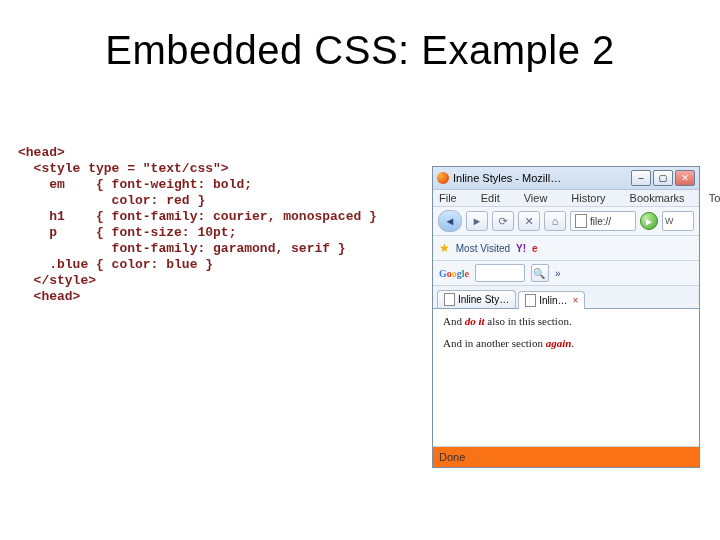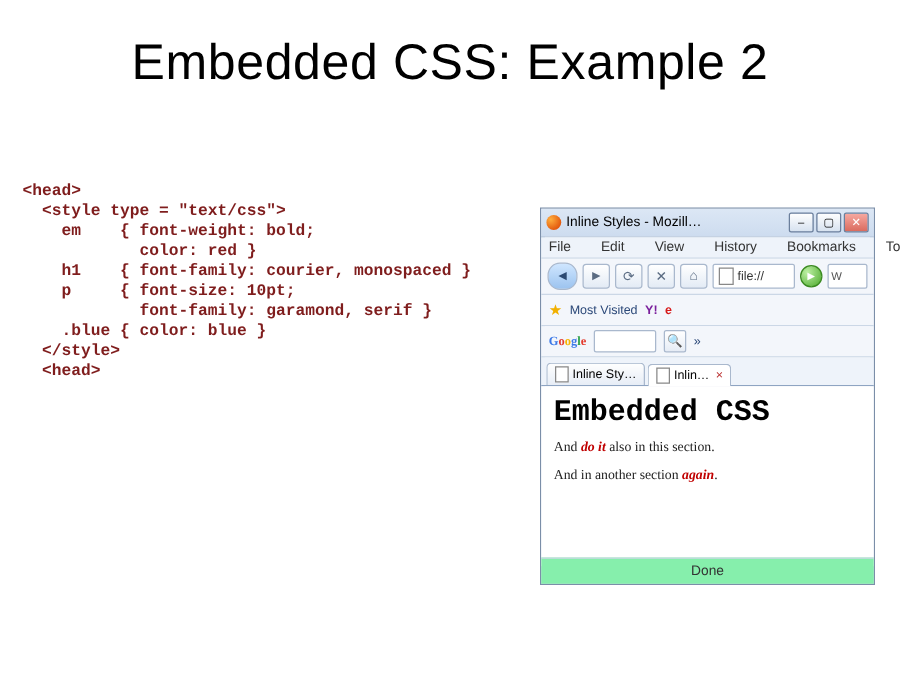--- a/index.html
+++ b/index.html
@@ -266,27 +266,26 @@
     color: #c00000;
   }
   .browser .content .blue {
     color: #1020d0;
   }
   .browser .statusbar {
     position: absolute;
     bottom: 0; left: 0; right: 0;
     height: 20px;
     border-top: 1px solid #cbd7e6;
-    background: #86efac;
+    background: #f97316;
     display: flex;
     align-items: center;
     padding: 0 6px;
     font-size: 11px;
     color: #333;
-    justify-content: center;
   }
 </style>
 </head>
 <body>
 
 <div class="slide">
 
   <div class="title">Embedded CSS: Example 2</div>
 
   <pre class="code" id="code-block">&lt;head&gt;
@@ -357,21 +356,20 @@
         <span>Inline Sty…</span>
       </div>
       <div class="tab active">
         <span class="page-icon"></span>
         <span>Inlin…</span>
         <span class="tabclose">×</span>
       </div>
     </div>
 
     <div class="content">
-      <h1>Embedded CSS</h1>
       <p>
         <span>And </span><em class="styled">do it</em><span> also in this section.</span>
       </p>
       <p>
         <span>And in another section </span><em class="styled blue">again</em><span>.</span>
       </p>
     </div>
 
     <div class="statusbar">
       <span>Done</span>

